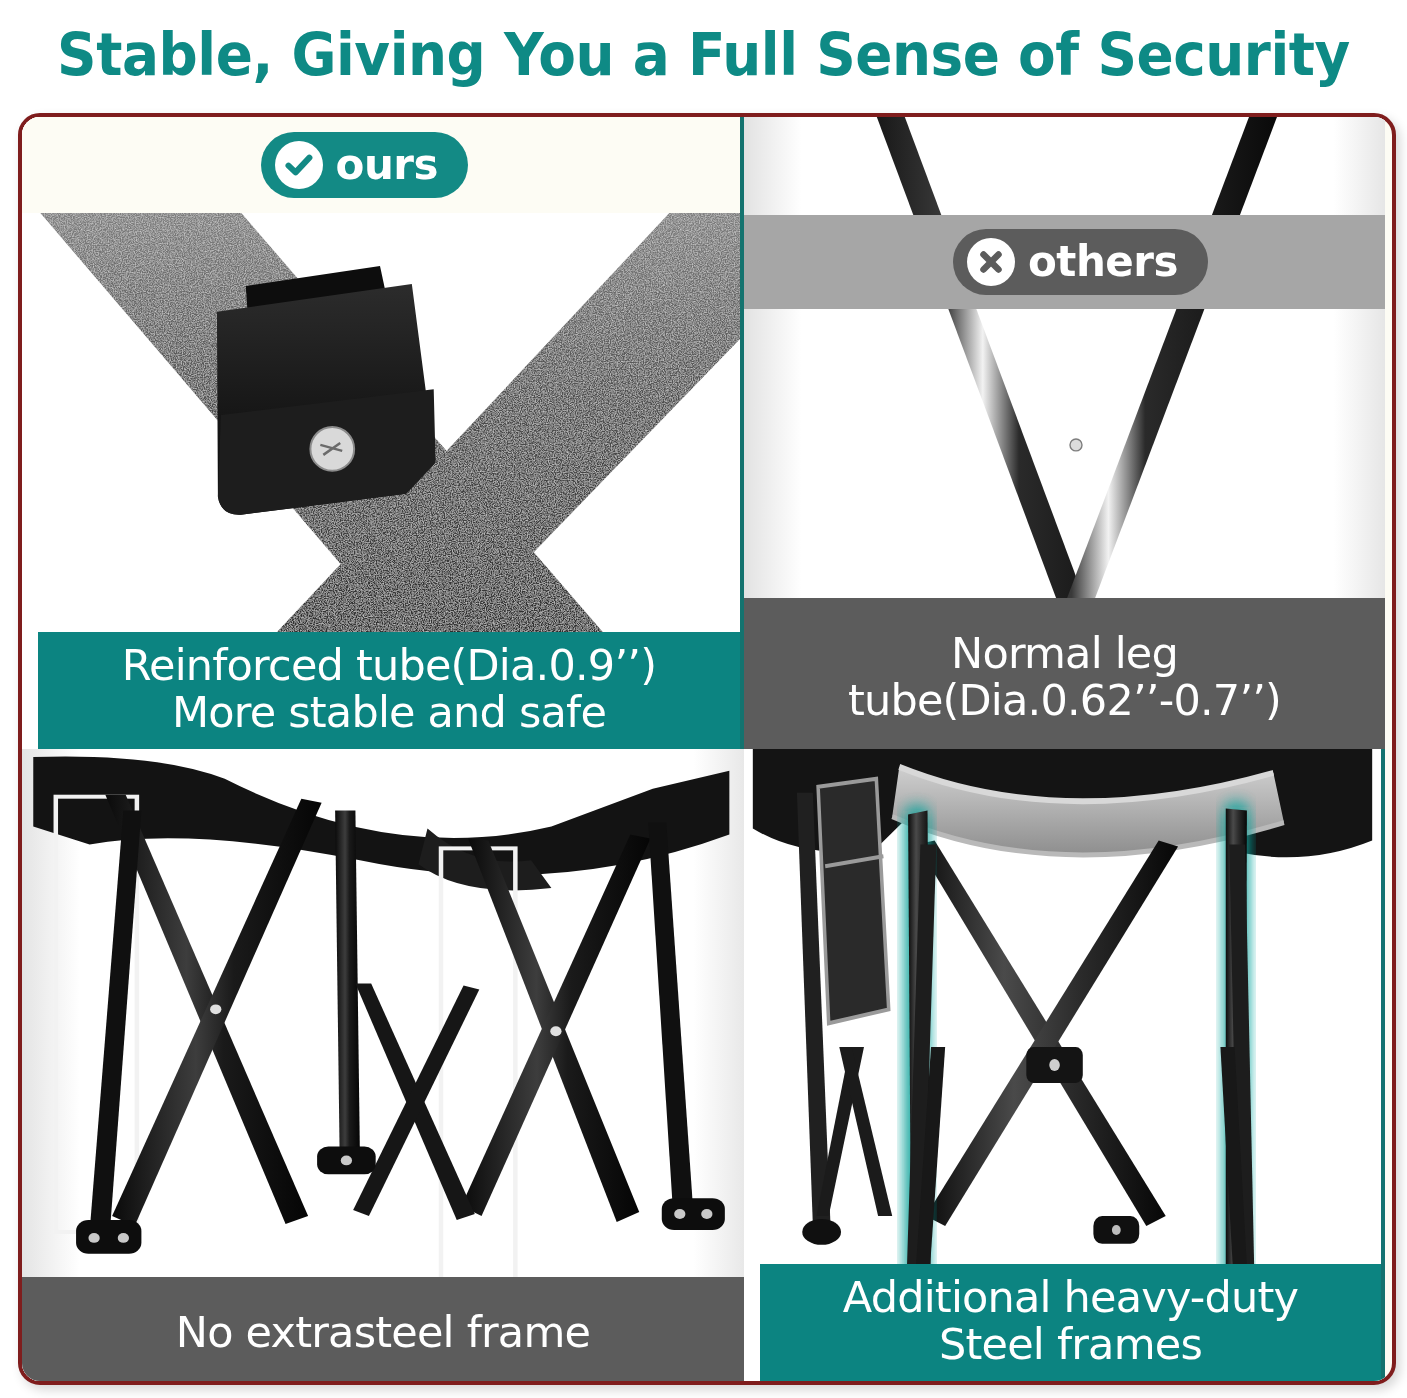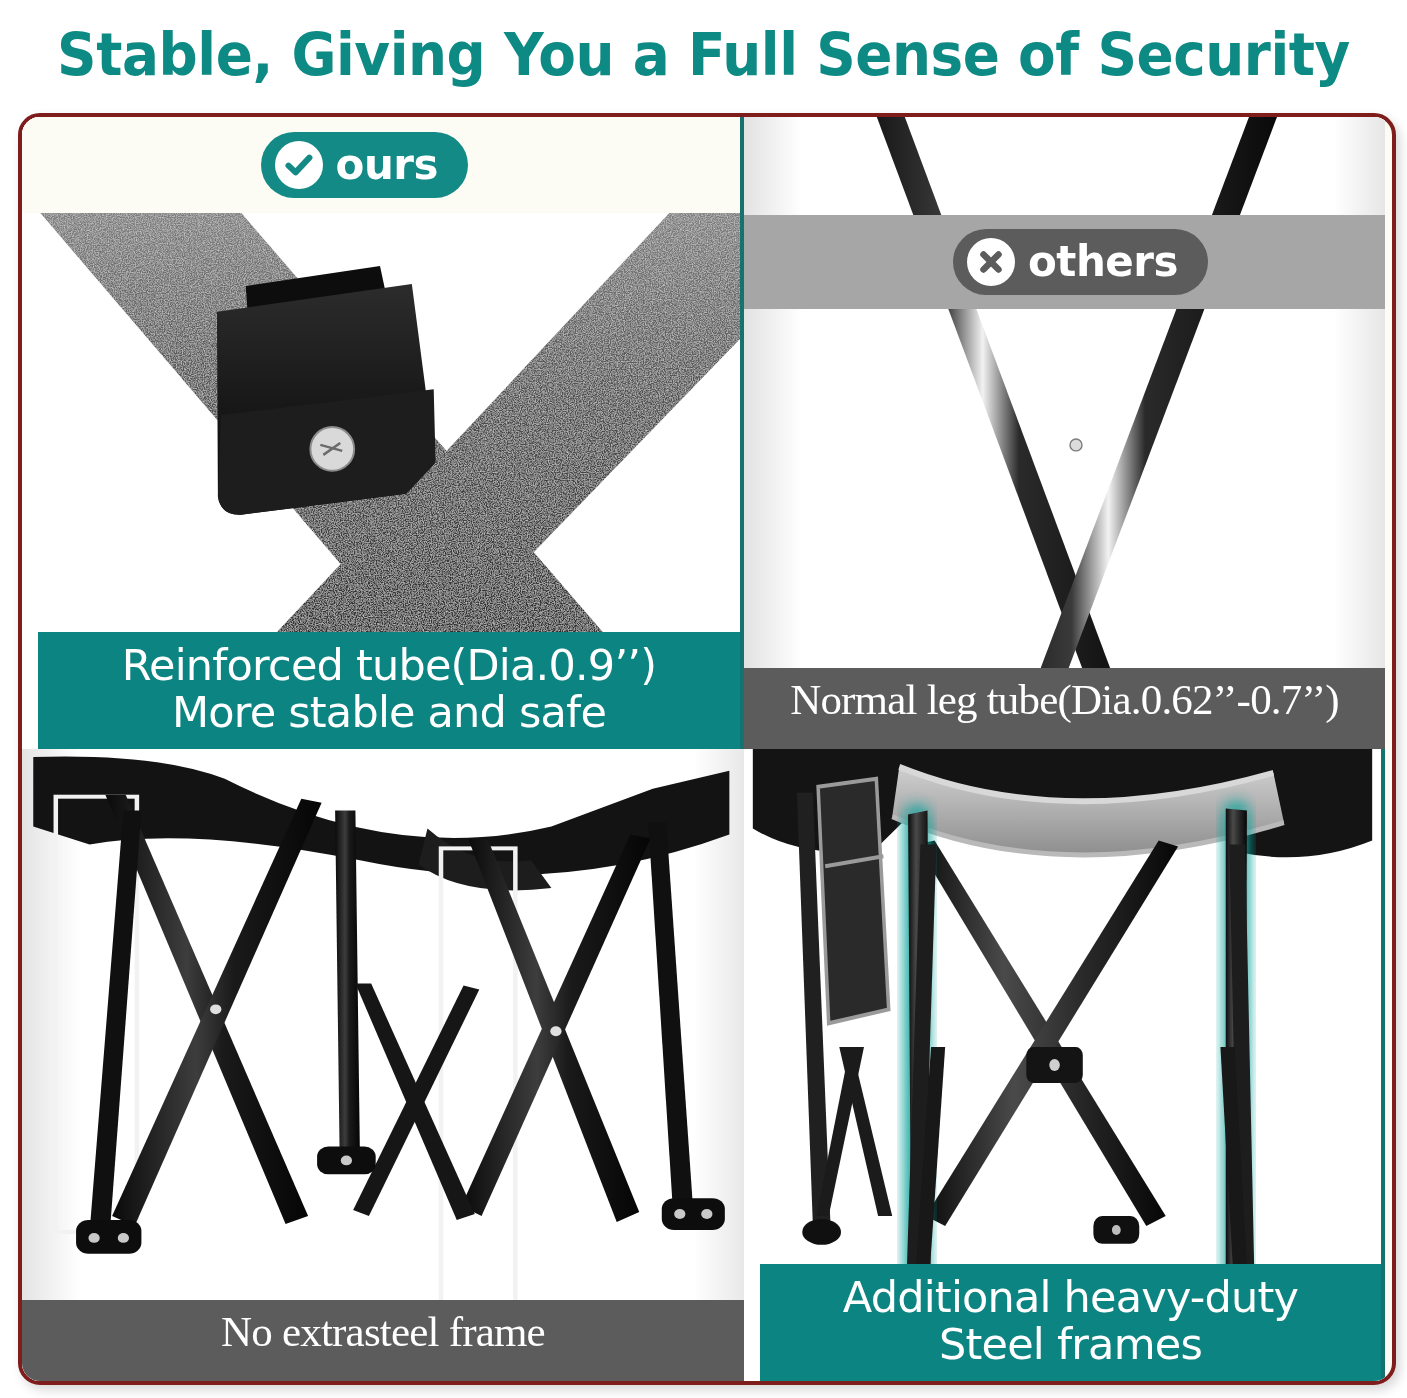--- a/index.html
+++ b/index.html
@@ -138,21 +138,21 @@
     font-weight: normal;
     font-size: 43px;
     line-height: 1.08;
     letter-spacing: -0.8px;
     z-index: 7;
     box-sizing: border-box;
     white-space: pre-line;
   }
   .caption.teal { background: #0c8481; margin-left: 16px; }
   .caption.gray { background: #5c5c5c; }
-  .caption.one-line { padding-top: 9px; padding-bottom: 26px; font-family: Liberation Serif, serif; }
+  .caption.one-line { padding-top: 32px; padding-bottom: 26px; }
 
   
   .stage { position: absolute; inset: 0; }
   .stage svg { display: block; width: 100%; height: 100%; }
 </style>
 </head>
 <body>
 
 <div class="page-title">Stable, Giving You a Full Sense of Security</div>
 

